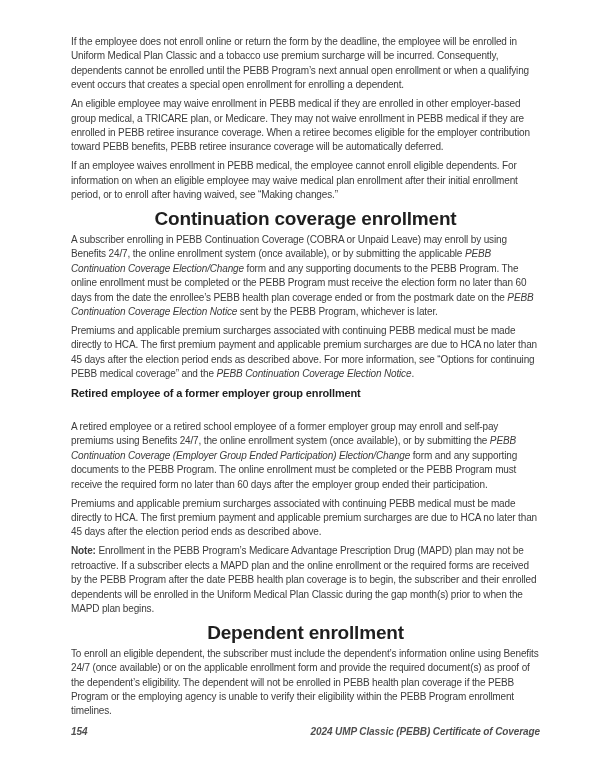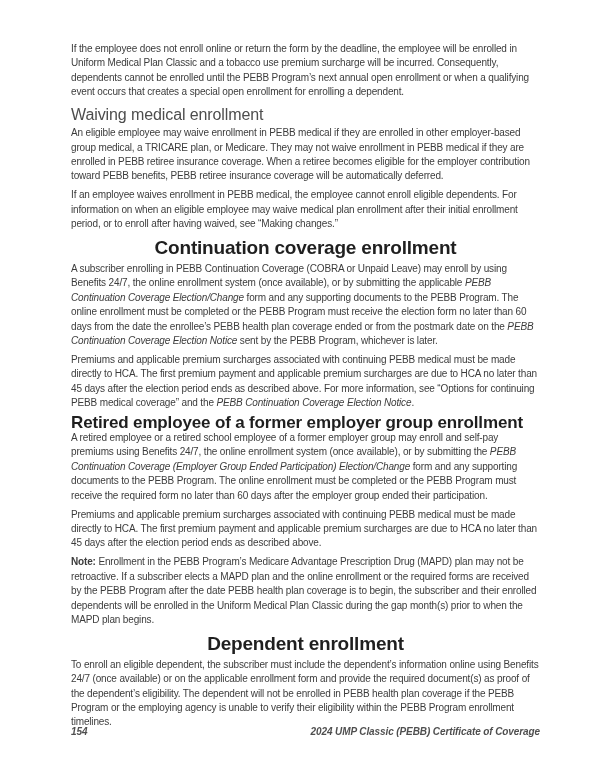--- a/index.html
+++ b/index.html
@@ -7,21 +7,21 @@
     position: relative;
     width: 600px;
     height: 776px;
     background: #ffffff;
     font-family: "Liberation Sans", "DejaVu Sans", sans-serif;
     overflow: hidden;
   }
   .content {
     position: absolute;
     left: 71px;
-    top: 42px;
+    top: 35px;
     width: 469px;
     font-size: 10px;
     line-height: 14.4px;
     letter-spacing: -0.15px;
     color: #3c3c3c;
     text-align: left;
   }
   p.body-para { margin: 0 0 4.5px 0; }
   h2.doc-h2 {
     font-size: 19px;
@@ -34,25 +34,25 @@
   }
   h3.doc-h3 {
     font-size: 16px;
     line-height: 21px;
     font-weight: 300;
     color: #4d4d4d;
     letter-spacing: -0.1px;
     margin: 2px 0 1px 0;
   }
   h4.doc-h4 {
-    font-size: 17px;
+    font-size: 11px;
     line-height: 15px;
     font-weight: 700;
     color: #1f1f1f;
-    margin: 1px 0 1px 0;
+    margin: 1px 0 19px 0;
   }
   .run-italic { font-style: italic; }
   .run-bold { font-weight: 700; }
   .footer {
     position: absolute;
     left: 71px;
     top: 726px;
     width: 469px;
     display: flex;
     justify-content: space-between;
@@ -65,21 +65,20 @@
   }
 </style>
 </head>
 <body>
 
 <div class="page">
   <div class="content">
 
     <p class="body-para">If the employee does not enroll online or return the form by the deadline, the employee will be enrolled in Uniform Medical Plan Classic and a tobacco use premium surcharge will be incurred. Consequently, dependents cannot be enrolled until the PEBB Program’s next annual open enrollment or when a qualifying event occurs that creates a special open enrollment for enrolling a dependent.</p>
 
-    <h3 class="doc-h3">Waiving medical enrollment</h3>
 
     <p class="body-para">An eligible employee may waive enrollment in PEBB medical if they are enrolled in other employer-based group medical, a TRICARE plan, or Medicare. They may not waive enrollment in PEBB medical if they are enrolled in PEBB retiree insurance coverage. When a retiree becomes eligible for the employer contribution toward PEBB benefits, PEBB retiree insurance coverage will be automatically deferred.</p>
 
     <p class="body-para">If an employee waives enrollment in PEBB medical, the employee cannot enroll eligible dependents. For information on when an eligible employee may waive medical plan enrollment after their initial enrollment period, or to enroll after having waived, see “Making changes.”</p>
 
     <h2 class="doc-h2">Continuation coverage enrollment</h2>
 
     <p class="body-para"><span>A subscriber enrolling in PEBB Continuation Coverage (COBRA or Unpaid Leave) may enroll by using Benefits 24/7, the online enrollment system (once available), or by submitting the applicable </span><span class="run-italic">PEBB Continuation Coverage Election/Change</span><span> form and any supporting documents to the PEBB Program. The online enrollment must be completed or the PEBB Program must receive the election form no later than 60 days from the date the enrollee’s PEBB health plan coverage ended or from the postmark date on the </span><span class="run-italic">PEBB Continuation Coverage Election Notice</span><span> sent by the PEBB Program, whichever is later.</span></p>
 
     <p class="body-para"><span>Premiums and applicable premium surcharges associated with continuing PEBB medical must be made directly to HCA. The first premium payment and applicable premium surcharges are due to HCA no later than 45 days after the election period ends as described above. For more information, see “Options for continuing PEBB medical coverage” and the </span><span class="run-italic">PEBB Continuation Coverage Election Notice</span><span>.</span></p>

